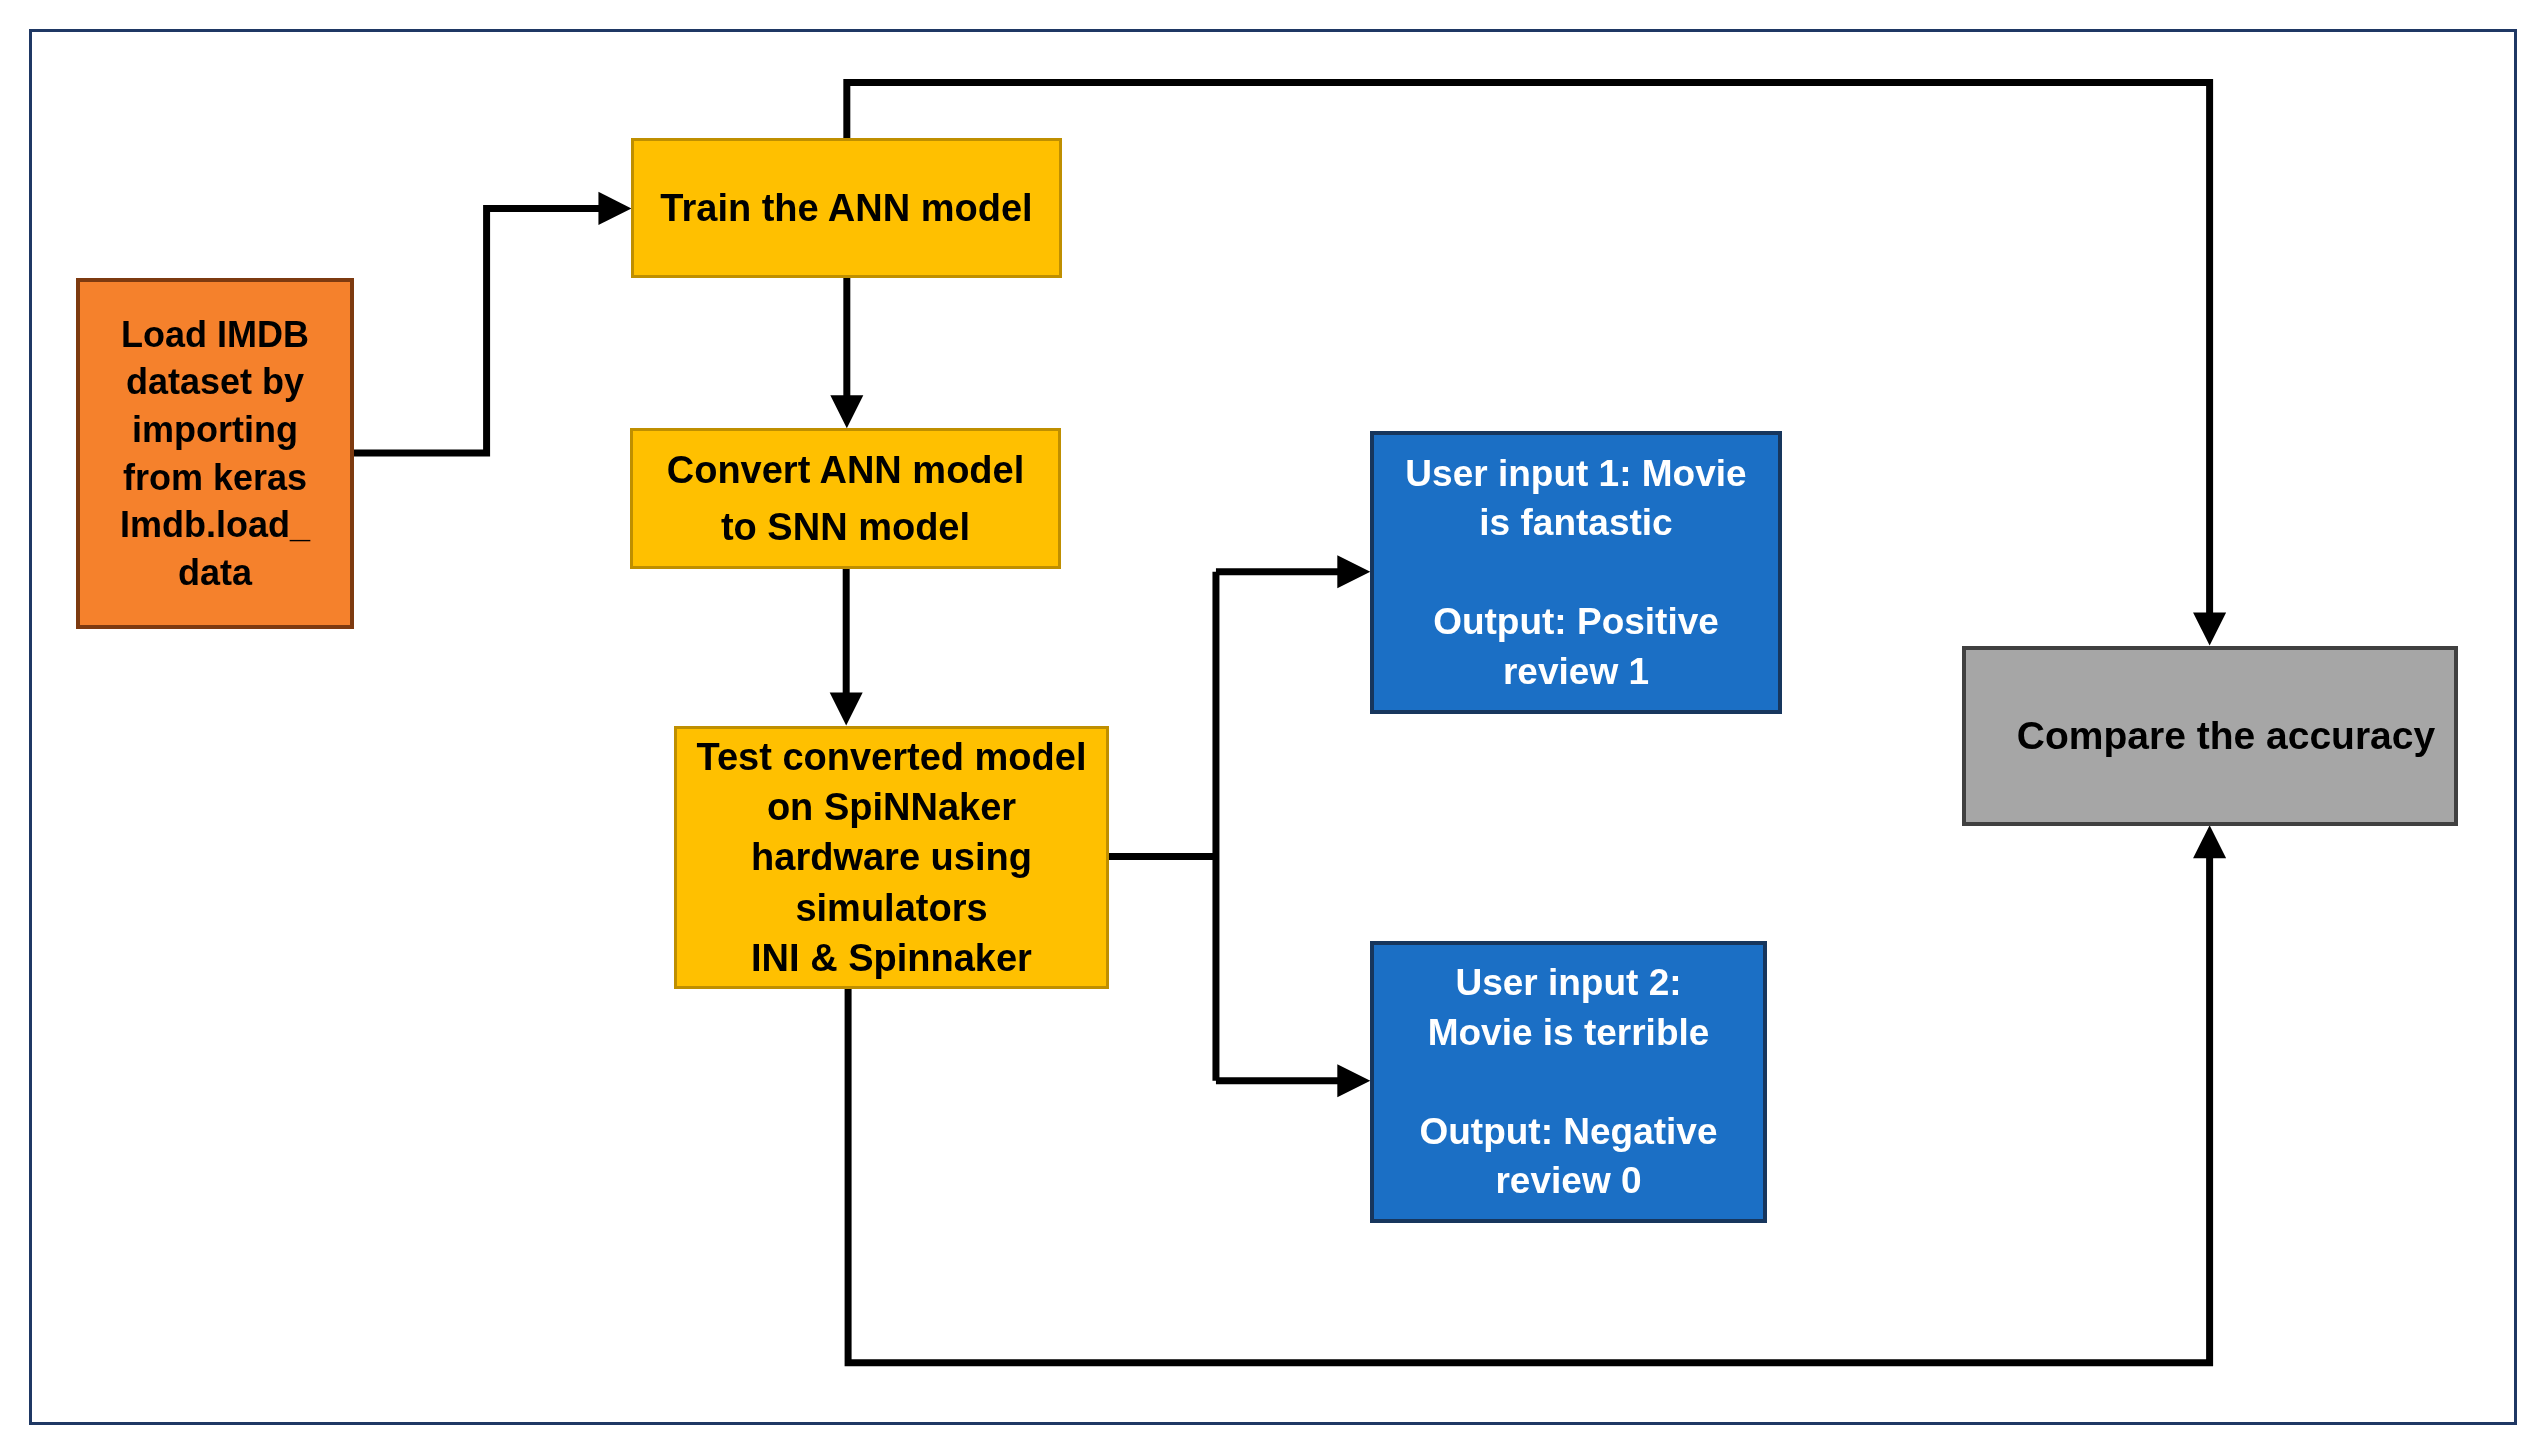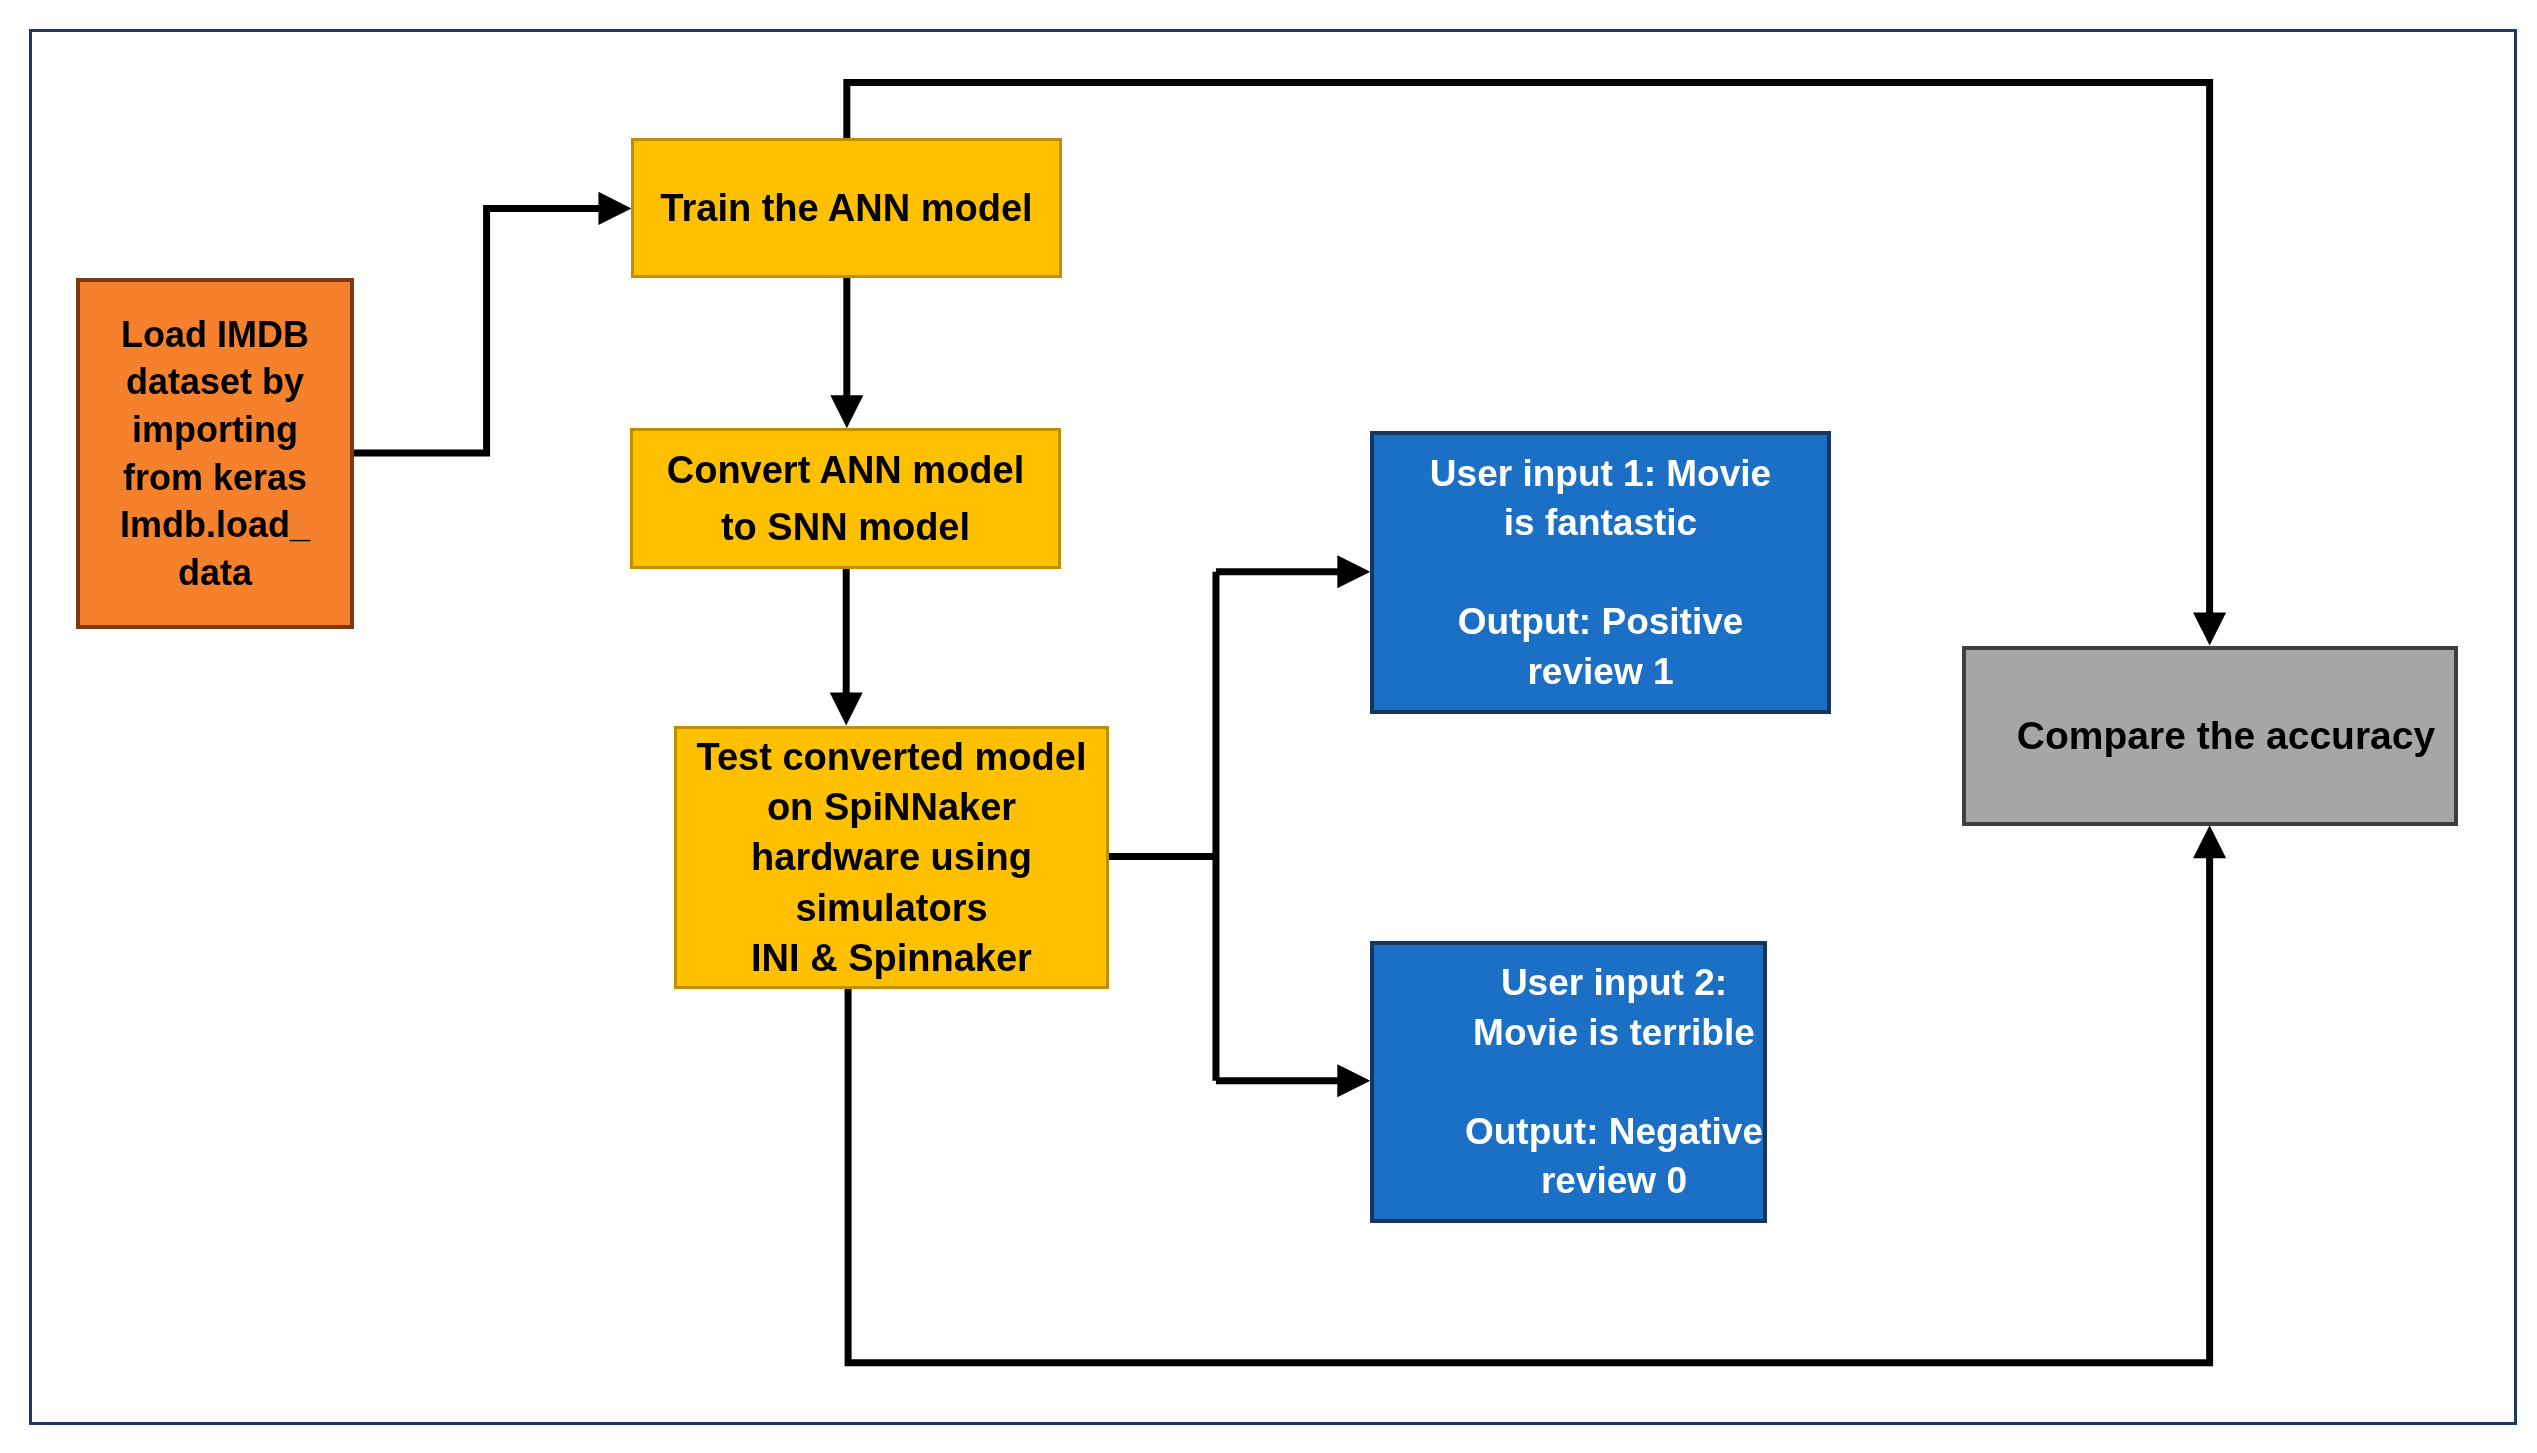--- a/index.html
+++ b/index.html
@@ -71,22 +71,22 @@
   .node--gray {
     background: var(--gray-fill, #a6a6a6);
     border: 4.4px solid var(--gray-border, #404040);
     font-size: 39px;
   }
 
   .node--load     { left: 76px;  top: 278px;  width: 278px; height: 351px; }
   .node--train    { left: 631px;  top: 138px;  width: 431px; height: 140px; }
   .node--convert  { left: 630px;  top: 428px;  width: 431px; height: 141px; }
   .node--test     { left: 630px;  top: 726px; width: 435px; height: 263px; margin-left: 44px; }
-  .node--user1    { left: 1370px; top: 431px;  width: 461px; height: 283px; }
-  .node--user2    { left: 1370px; top: 941px; width: 397px; height: 282px; justify-content: flex-end; }
+  .node--user1    { left: 1370px; top: 431px;  width: 412px; height: 283px; }
+  .node--user2    { left: 1370px; top: 941px; width: 397px; height: 282px; }
   .node--compare  { left: 1962px; top: 646px; width: 496px; height: 180px; padding-left: 32px; }
 </style>
 </head>
 <body>
 
 <div class="stage">
 
   <div class="frame"></div>
 
   <svg class="connector-layer" viewBox="0 0 3993 2287" xmlns="http://www.w3.org/2000/svg">

